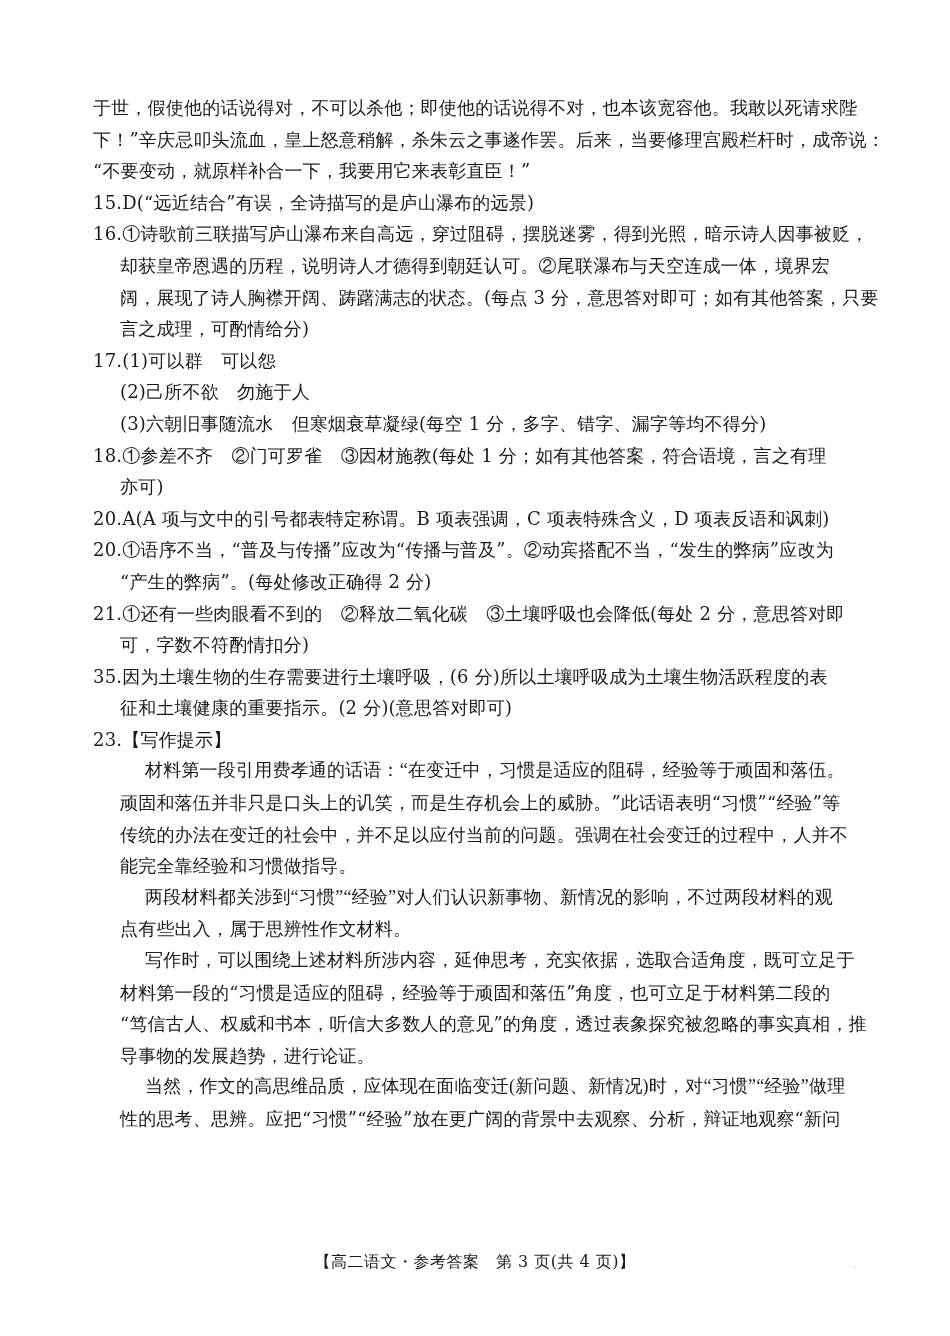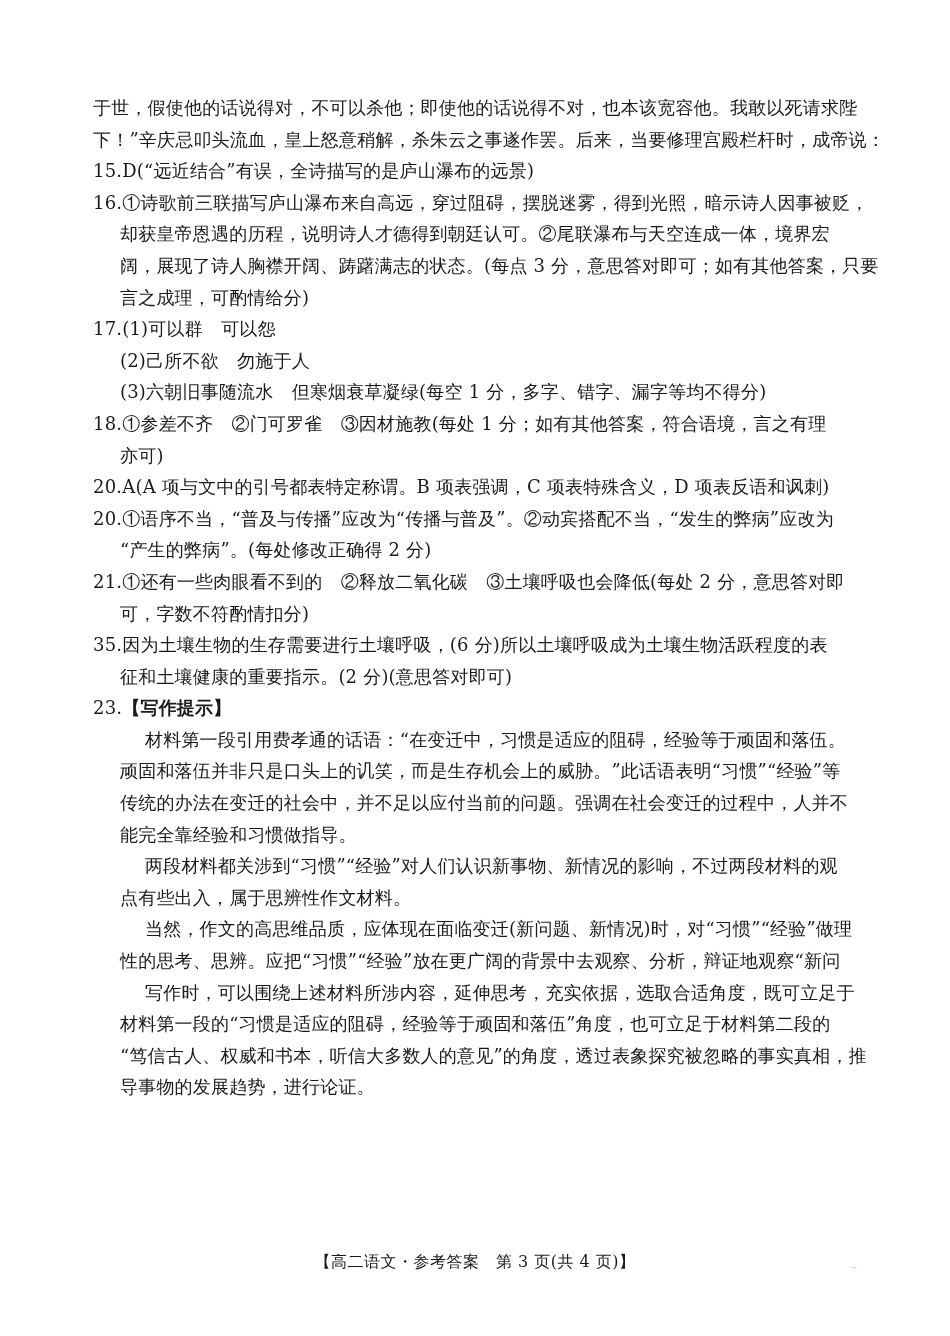--- a/index.html
+++ b/index.html
@@ -7,36 +7,37 @@
     width: 950px; height: 1336px; position: relative; overflow: hidden;
     font-family: "DejaVu Serif", "Liberation Serif", serif;
     color: #1a1a1a;
   }
   .page { position: absolute; left: 93px; top: 92px; width: 770px; }
   .line {
     font-size: 18px; line-height: 31.6px; height: 31.6px;
     white-space: nowrap; letter-spacing: 0.2px;
   }
   .indent1 { padding-left: 27px; }
-  .indent2 { padding-left: 52px; }
+  .indent2 { padding-left: 52px; font-family: Liberation Serif, serif; }
   .qnum { display: inline-block; }
-  .bold { font-weight: bold; font-family: "DejaVu Sans", "Liberation Sans", sans-serif; }
+  .bold { font-weight: normal; font-family: "DejaVu Sans", "Liberation Sans", sans-serif; }
   .footer {
     position: absolute; left: 0; width: 950px; top: 1252px;
     text-align: center; font-size: 16px; letter-spacing: 0.5px;
   }
   .corner-mark { position: absolute; left: 852px; top: 1263px; font-size: 8px; color: #999; }
 </style>
 </head>
 <body>
 
 <div class="page">
   <div>
     <div class="line">于世，假使他的话说得对，不可以杀他；即使他的话说得不对，也本该宽容他。我敢以死请求陛</div>
     <div class="line">下！”辛庆忌叩头流血，皇上怒意稍解，杀朱云之事遂作罢。后来，当要修理宫殿栏杆时，成帝说：</div>
+    <div class="line">“不要变动，就原样补合一下，我要用它来表彰直臣！”</div>
   </div>
 
   <div>
     <div class="line"><span class="qnum">15.</span><span>D(“远近结合”有误，全诗描写的是庐山瀑布的远景)</span></div>
   </div>
 
   <div>
     <div class="line"><span class="qnum">16.</span><span>①诗歌前三联描写庐山瀑布来自高远，穿过阻碍，摆脱迷雾，得到光照，暗示诗人因事被贬，</span></div>
     <div class="line indent1">却获皇帝恩遇的历程，说明诗人才德得到朝廷认可。②尾联瀑布与天空连成一体，境界宏</div>
     <div class="line indent1">阔，展现了诗人胸襟开阔、踌躇满志的状态。(每点 3 分，意思答对即可；如有其他答案，只要</div>
@@ -82,26 +83,26 @@
       <div class="line indent2">材料第一段引用费孝通的话语：“在变迁中，习惯是适应的阻碍，经验等于顽固和落伍。</div>
       <div class="line indent1">顽固和落伍并非只是口头上的讥笑，而是生存机会上的威胁。”此话语表明“习惯”“经验”等</div>
       <div class="line indent1">传统的办法在变迁的社会中，并不足以应付当前的问题。强调在社会变迁的过程中，人并不</div>
       <div class="line indent1">能完全靠经验和习惯做指导。</div>
     </div>
     <div>
       <div class="line indent2">两段材料都关涉到“习惯”“经验”对人们认识新事物、新情况的影响，不过两段材料的观</div>
       <div class="line indent1">点有些出入，属于思辨性作文材料。</div>
     </div>
     <div>
-      <div class="line indent2">当然，作文的高思维品质，应体现在面临变迁(新问题、新情况)时，对“习惯”“经验”做理</div>
-      <div class="line indent1">性的思考、思辨。应把“习惯”“经验”放在更广阔的背景中去观察、分析，辩证地观察“新问</div>
-    </div>
-    <div>
       <div class="line indent2">写作时，可以围绕上述材料所涉内容，延伸思考，充实依据，选取合适角度，既可立足于</div>
       <div class="line indent1">材料第一段的“习惯是适应的阻碍，经验等于顽固和落伍”角度，也可立足于材料第二段的</div>
       <div class="line indent1">“笃信古人、权威和书本，听信大多数人的意见”的角度，透过表象探究被忽略的事实真相，推</div>
       <div class="line indent1">导事物的发展趋势，进行论证。</div>
+    </div>
+    <div>
+      <div class="line indent2">当然，作文的高思维品质，应体现在面临变迁(新问题、新情况)时，对“习惯”“经验”做理</div>
+      <div class="line indent1">性的思考、思辨。应把“习惯”“经验”放在更广阔的背景中去观察、分析，辩证地观察“新问</div>
     </div>
   </div>
 </div>
 
 <div class="footer">【高二语文・参考答案　第 3 页(共 4 页)】</div>
 <div class="corner-mark">··</div>
 
 </body></html>

